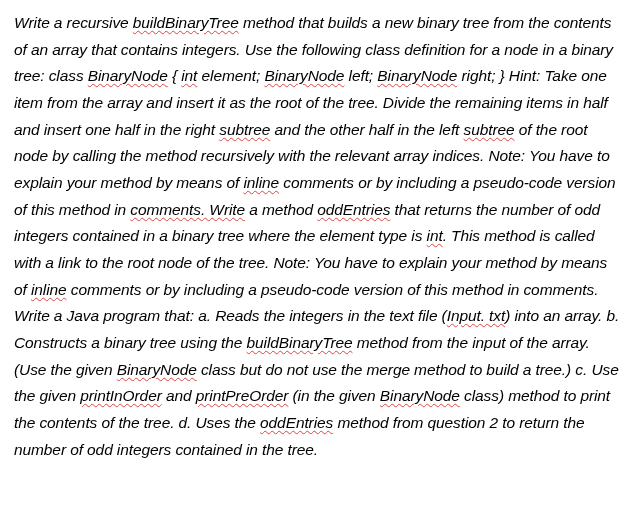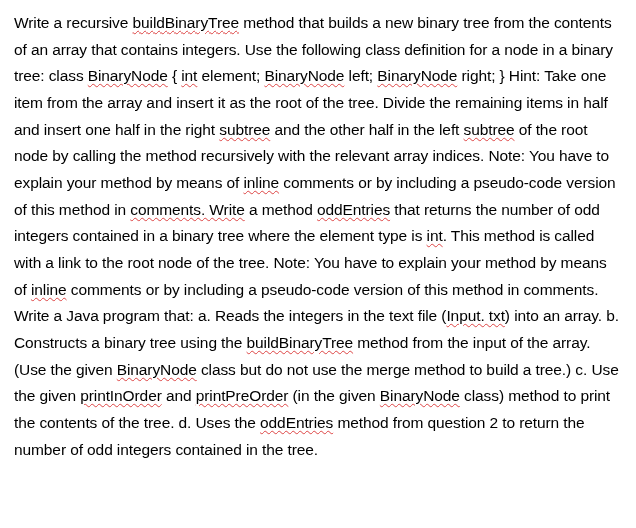--- a/index.html
+++ b/index.html
@@ -1,18 +1,19 @@
 <!DOCTYPE html>
 <html><head>
   <meta charset="utf-8">
   <style>
     * {
       margin: 0;
       padding: 0;
       box-sizing: border-box;
+      font-style: italic;
     }
     body {
       width: 636px;
       height: 528px;
       background: #ffffff;
       font-family: Arial, Helvetica, sans-serif;
       font-size: 15.5px;
       line-height: 1.72;
       color: #000000;
       padding: 10px 14px 10px 14px;

